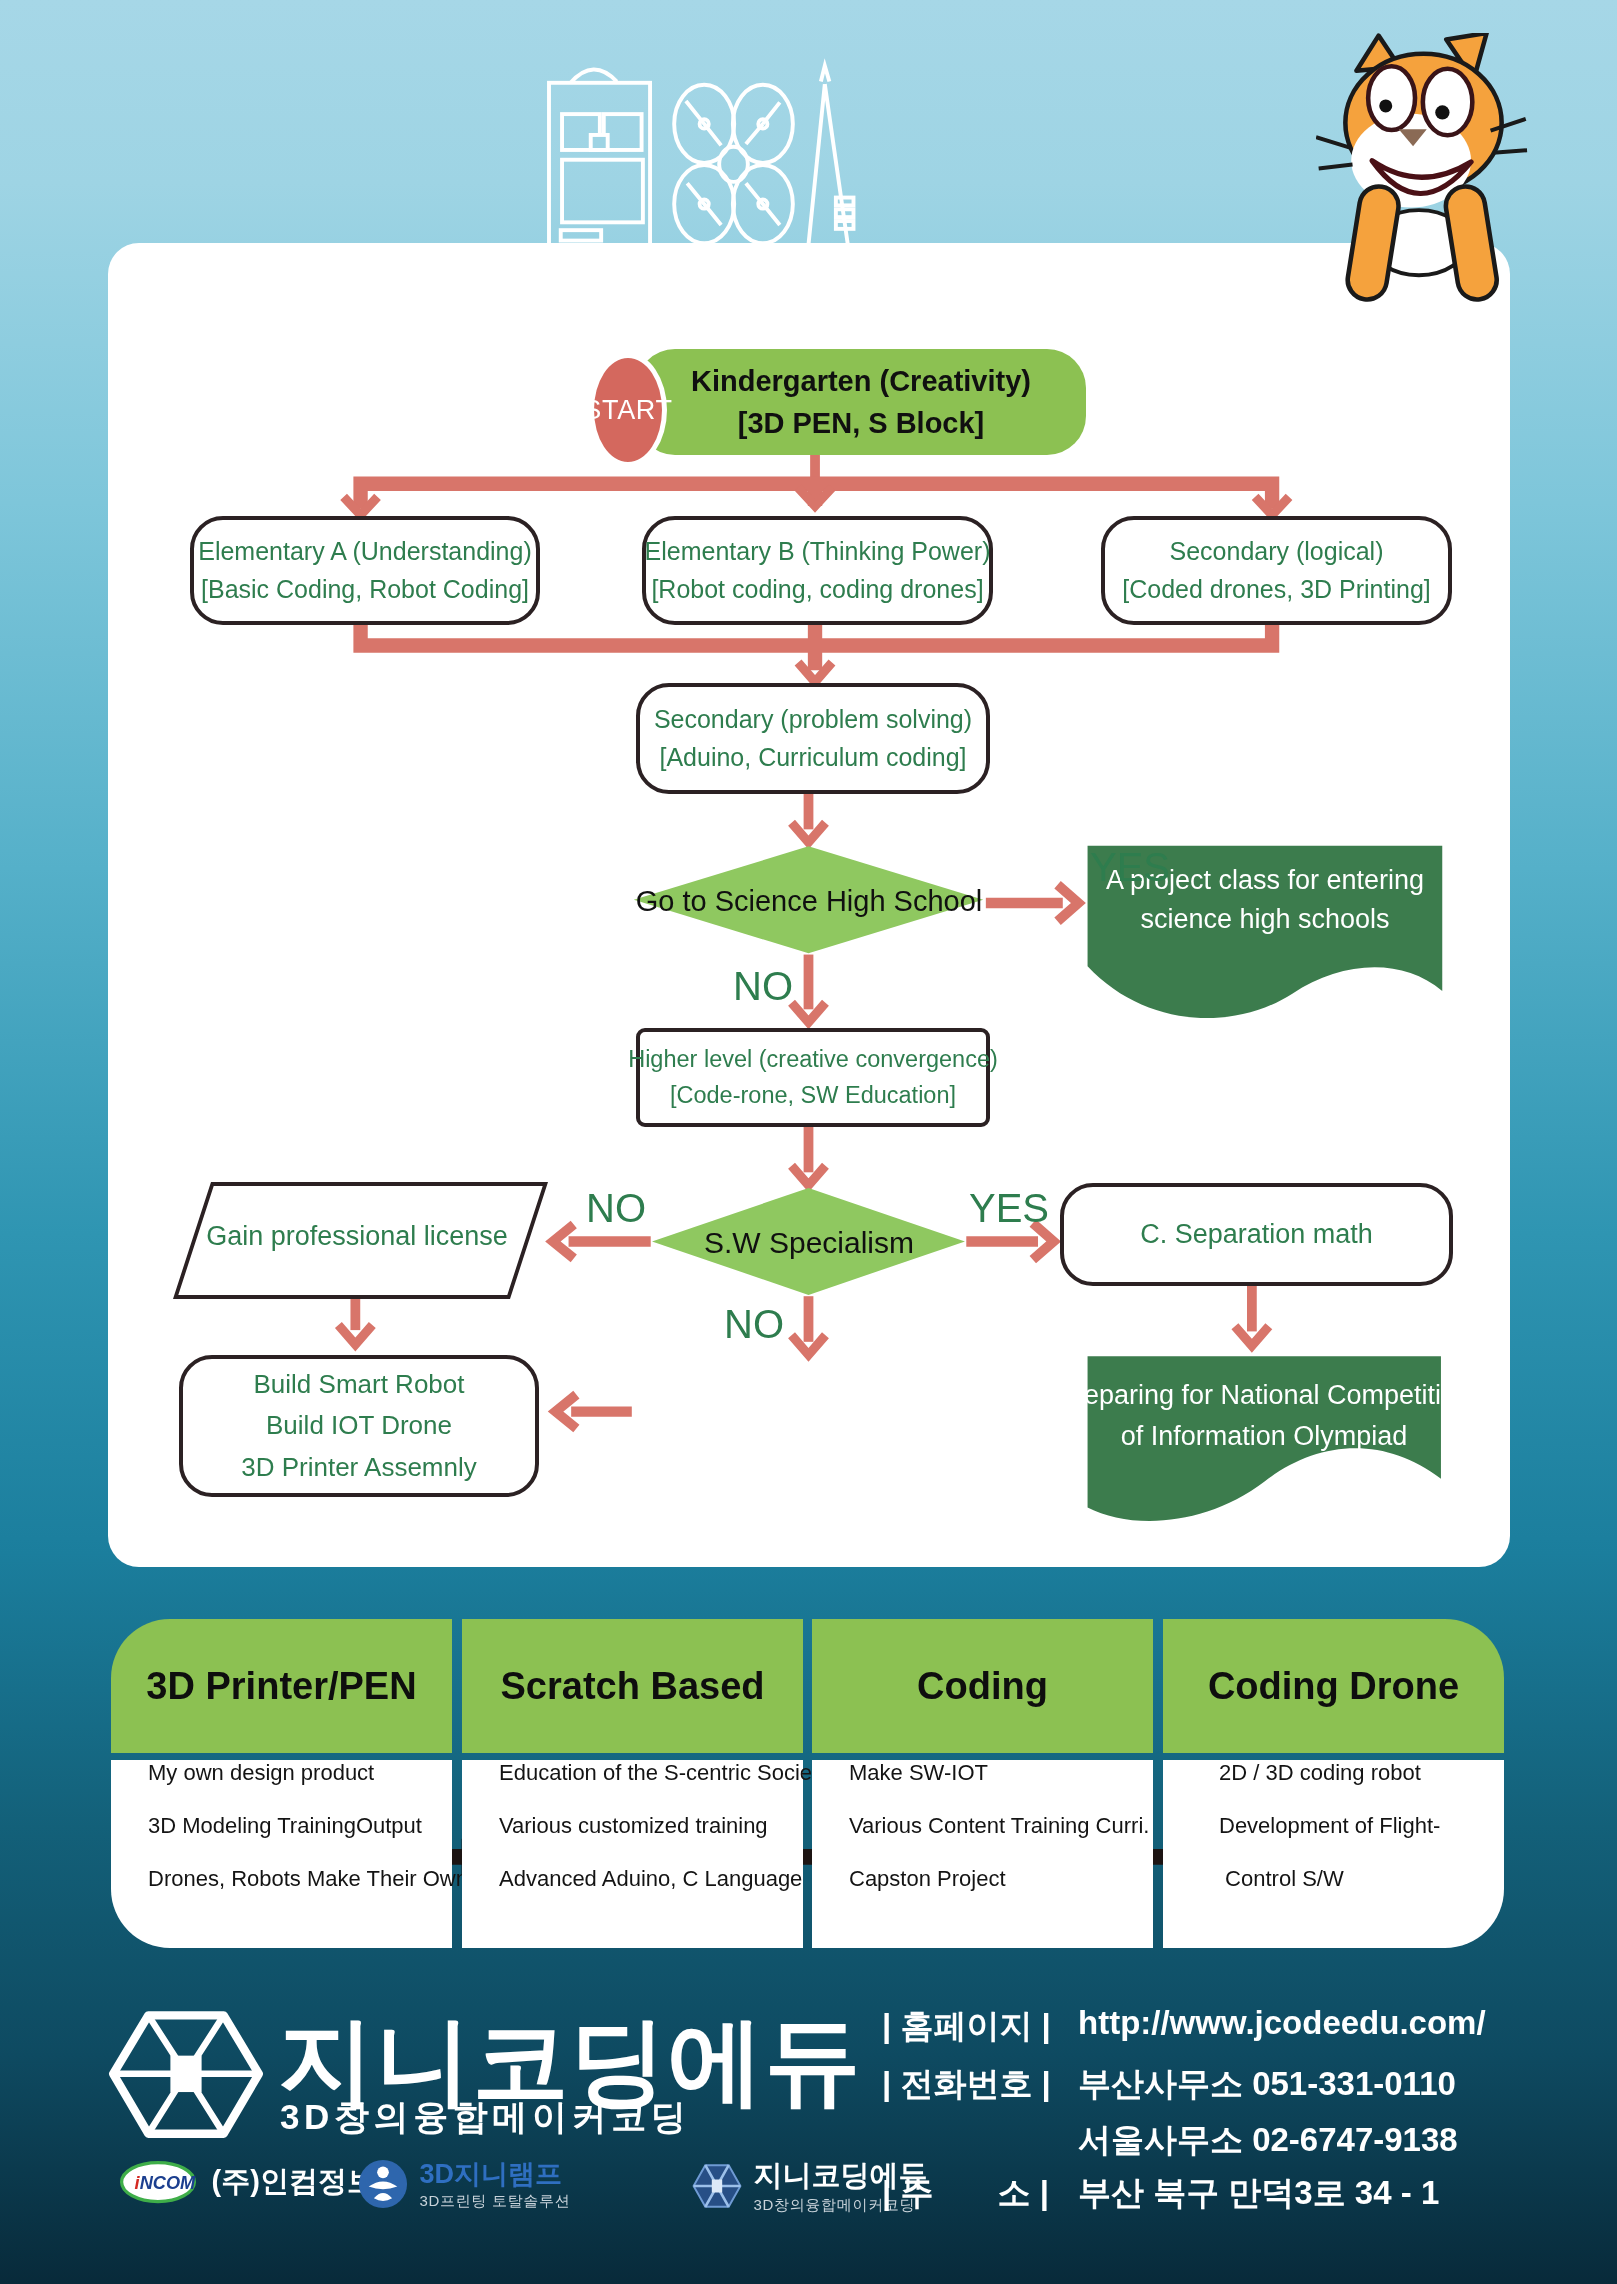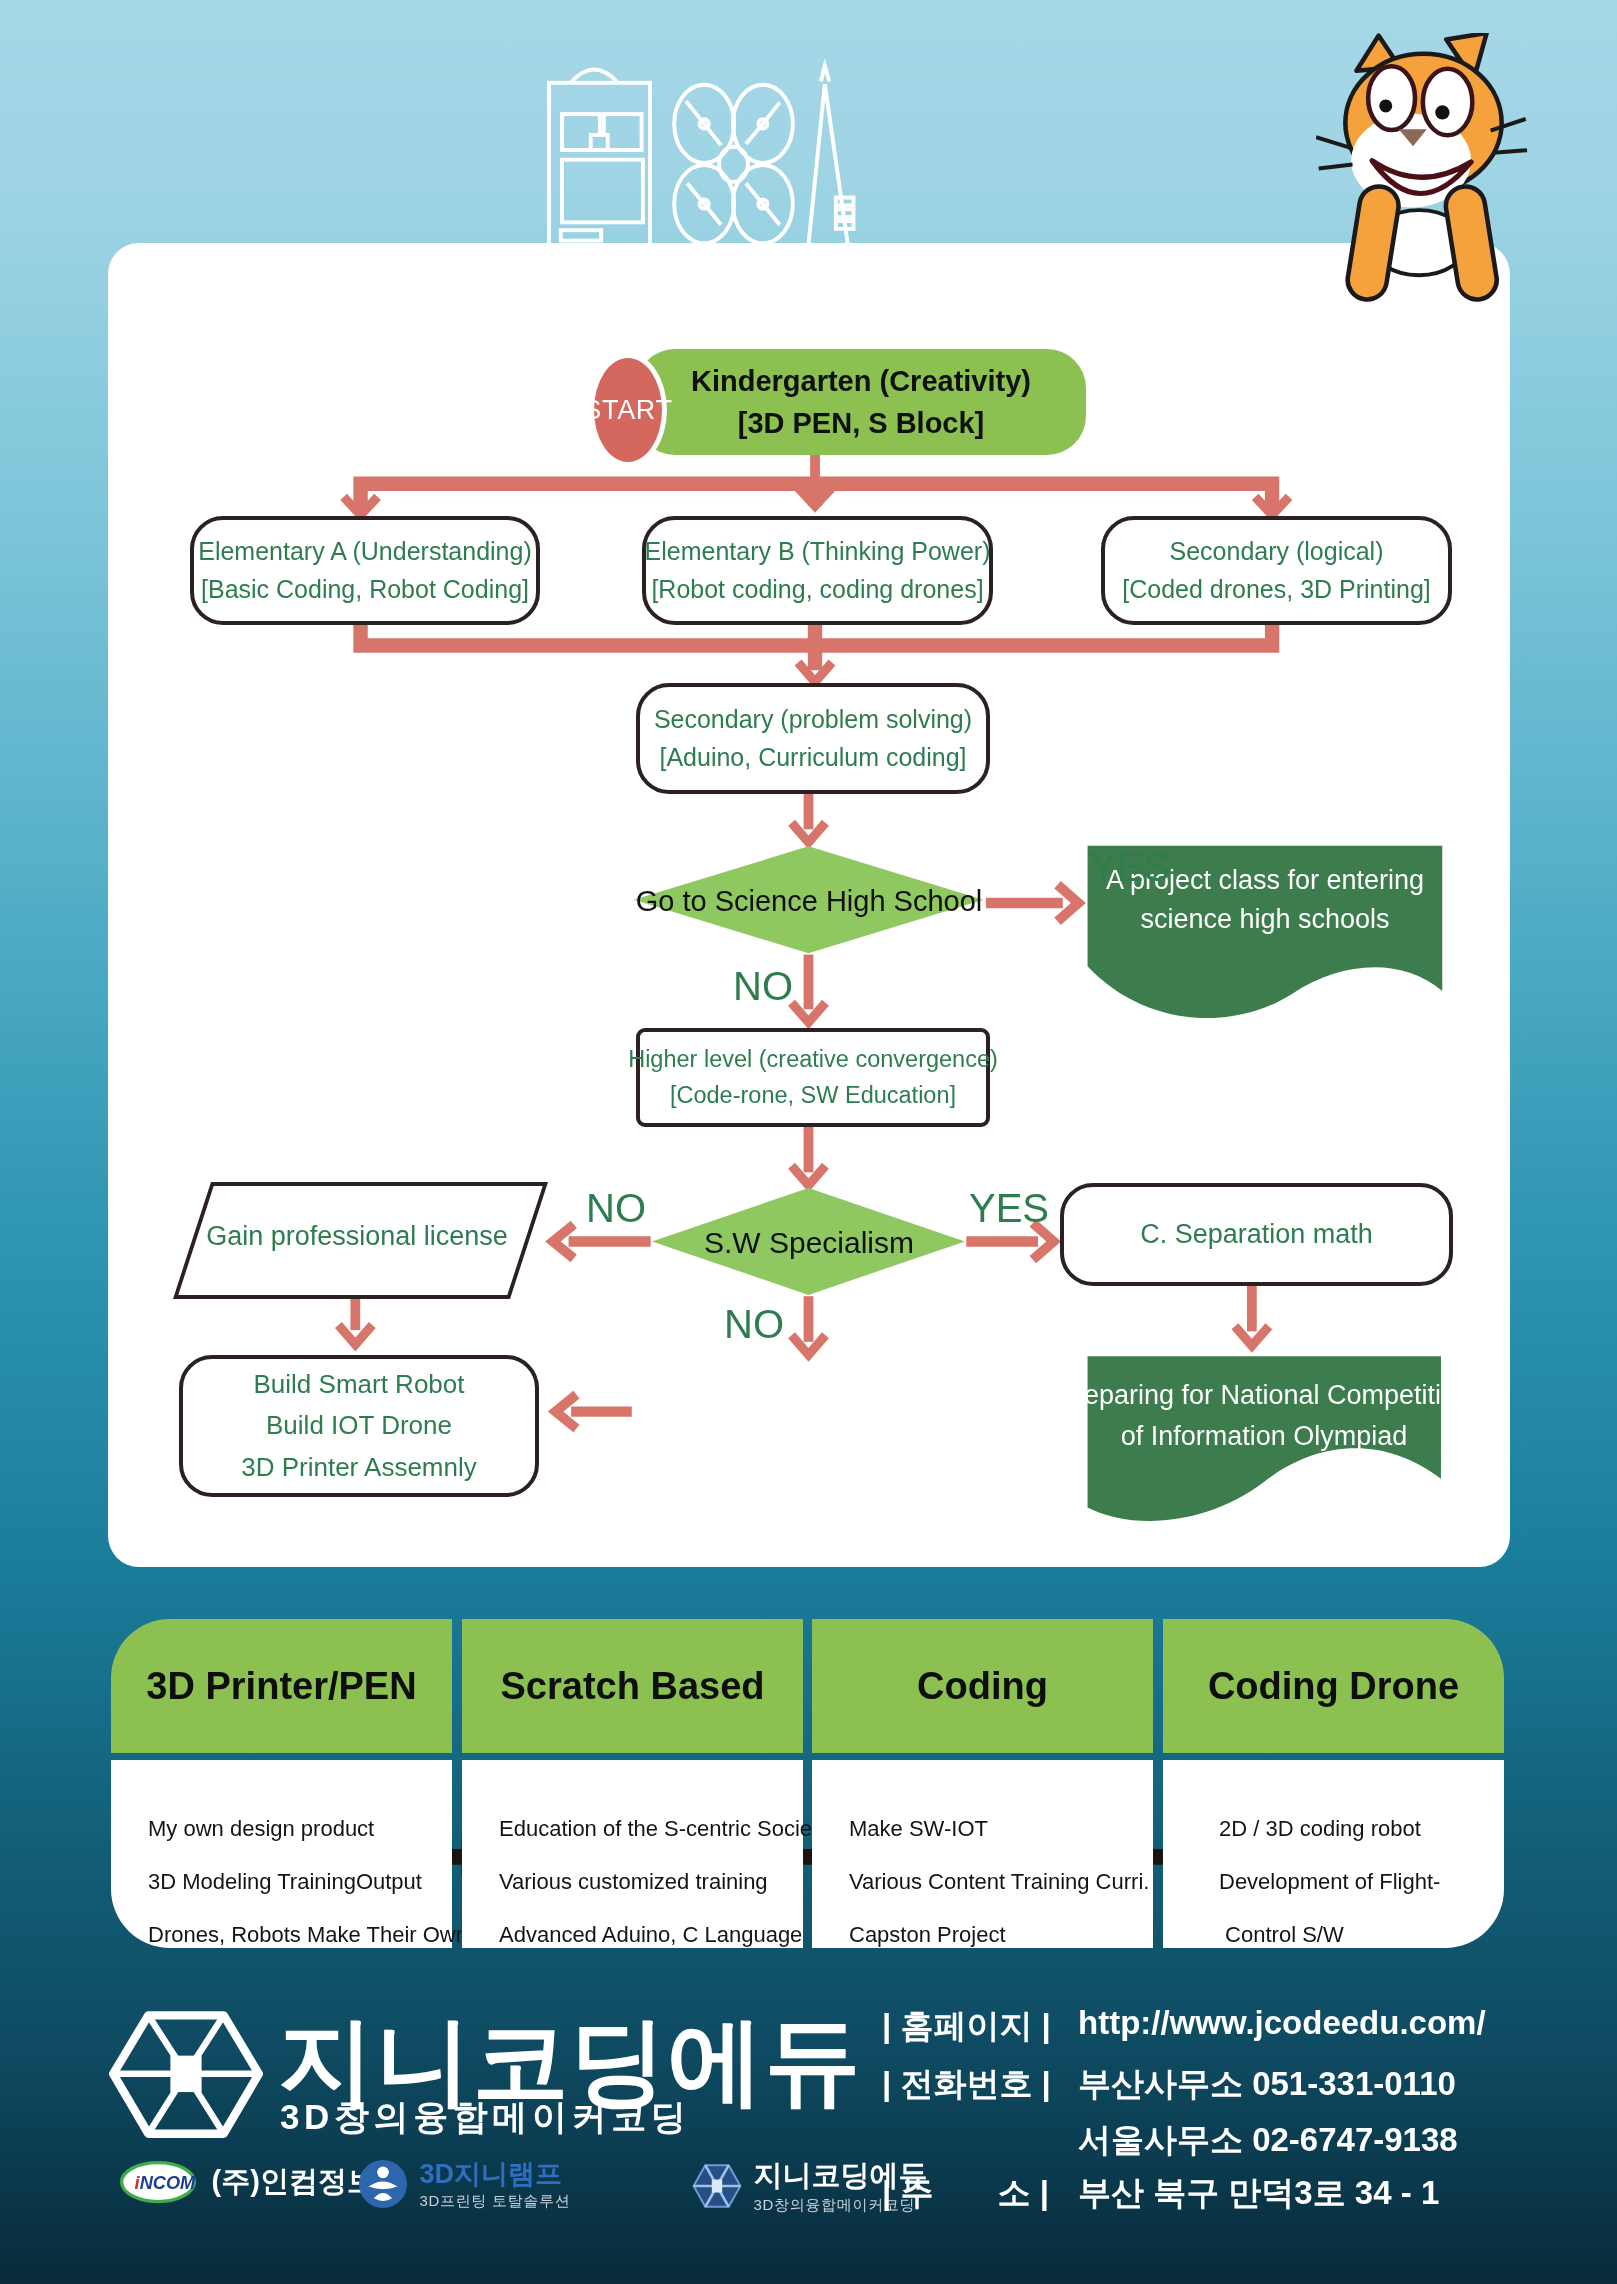--- a/index.html
+++ b/index.html
@@ -24,21 +24,21 @@
   .para{position:absolute;z-index:5;left:192px;top:1182px;width:329px;height:109px;background:#fff;border:4.6px solid #2b2123;
     transform:skewX(-18deg);}
   .para-label{position:absolute;z-index:6;left:357px;top:1236px;transform:translate(-50%,-50%);color:#2e7d4e;font-size:27px;white-space:nowrap;}
   svg.layer{position:absolute;left:0;top:0;z-index:4;}
   svg.under{z-index:1;}
   svg.cat{position:absolute;left:1316px;top:33px;z-index:3;}
   
   .col-header{position:absolute;z-index:5;top:1619px;height:134px;background:#8cc152;color:#0e0e0e;
     display:flex;align-items:center;justify-content:center;font-size:38px;font-weight:600;text-align:center;}
   .col-body{position:absolute;z-index:5;top:1760px;height:188px;background:#ffffff;color:#141414;
-    display:flex;flex-direction:column;justify-content:flex-end;gap:27px;font-size:22px;padding-left:37px;box-sizing:border-box;}
+    display:flex;flex-direction:column;justify-content:flex-start;gap:27px;font-size:22px;padding-left:37px;box-sizing:border-box;}
   .col-body .l{white-space:pre;}
   .r-tl{border-top-left-radius:59px;} .r-tr{border-top-right-radius:59px;}
   .r-bl{border-bottom-left-radius:59px;} .r-br{border-bottom-right-radius:59px;}
   
   .brand-title{position:absolute;z-index:5;left:278px;top:1998px;color:#ffffff;font-size:96px;font-weight:700;letter-spacing:1.3px;}
   .brand-sub{position:absolute;z-index:5;left:280px;top:2094px;color:#ffffff;font-size:35px;font-weight:600;letter-spacing:4.6px;}
   .partner{position:absolute;z-index:5;color:#ffffff;}
   .partner .nm{font-size:29px;font-weight:700;white-space:nowrap;}
   .partner .sb{font-size:15px;color:#c9d3da;letter-spacing:0.7px;white-space:nowrap;}
   .contact-row{position:absolute;z-index:5;left:882px;display:flex;color:#ffffff;font-size:33px;font-weight:600;}

